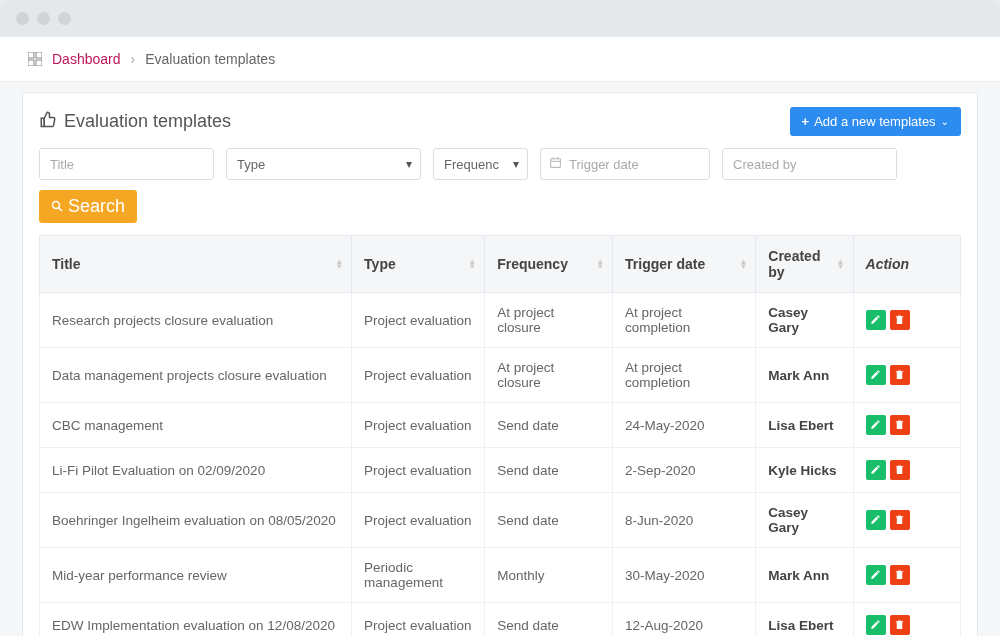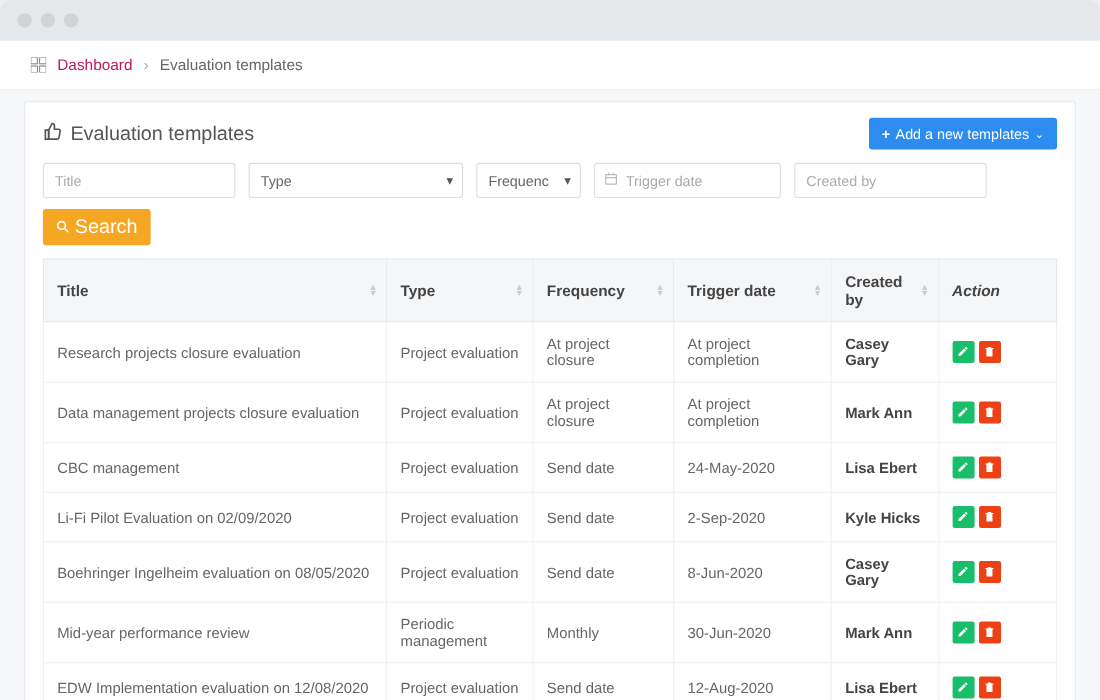--- a/index.html
+++ b/index.html
@@ -393,21 +393,21 @@
                         <path d="M6 7h12v14a1 1 0 01-1 1H7a1 1 0 01-1-1V7zm3-4h6l1 2h4v2H4V5h4l1-2z"></path>
                       </svg></span>
                   </button>
                 </div>
               </td>
             </tr>
             <tr>
               <td>Mid-year performance review</td>
               <td>Periodic management</td>
               <td>Monthly</td>
-              <td>30-Jun-2020</td>
+              <td>30-May-2020</td>
               <td class="created-by">Mark Ann</td>
               <td>
                 <div class="action-btns">
                   <button class="btn-icon btn-edit">
                     <span><svg viewBox="0 0 24 24" fill="#fff">
                         <path d="M3 17.25V21h3.75L17.81 9.94l-3.75-3.75L3 17.25zM20.71 7.04a1 1 0 000-1.41l-2.34-2.34a1 1 0 00-1.41 0l-1.83 1.83 3.75 3.75 1.83-1.83z"></path>
                       </svg></span>
                   </button>
                   <button class="btn-icon btn-delete">
                     <span><svg viewBox="0 0 24 24" fill="#fff">

